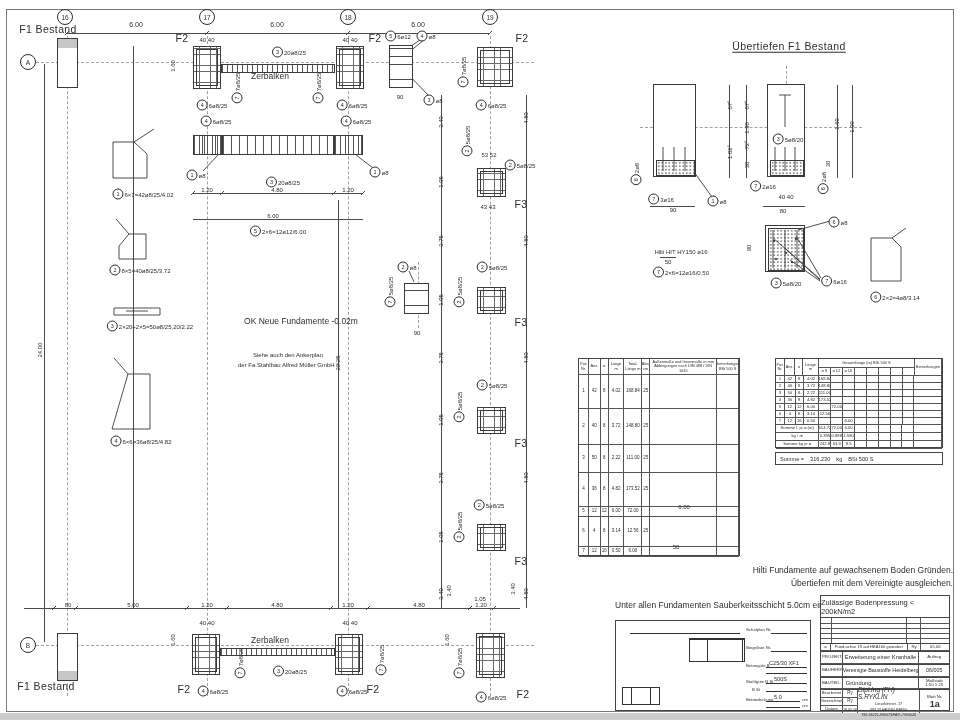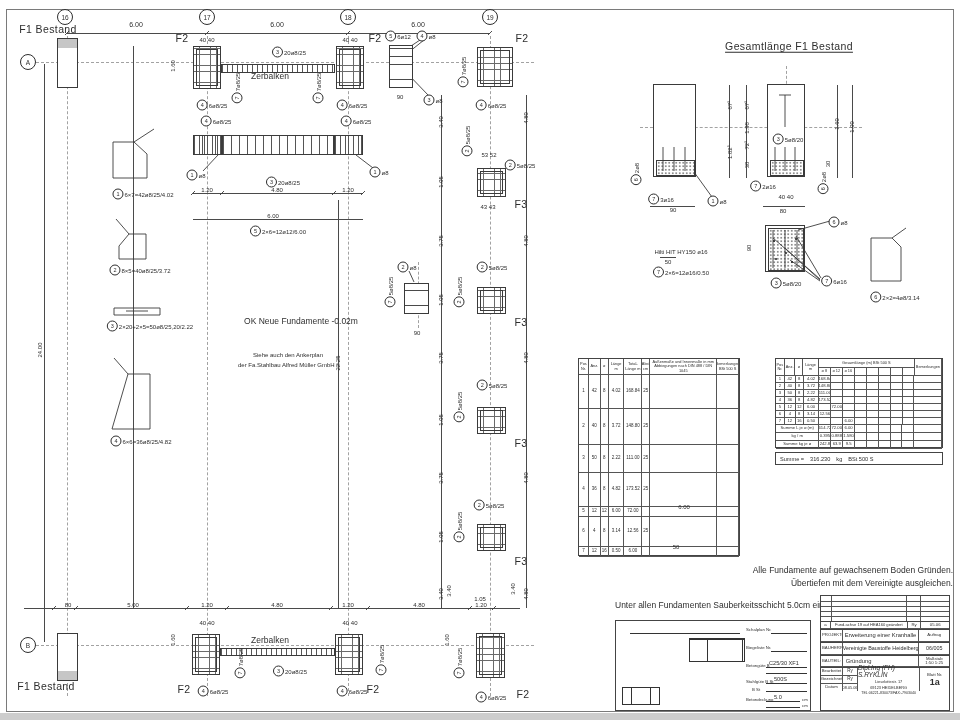--- a/index.html
+++ b/index.html
@@ -126,21 +126,21 @@
     </g>
     <g fill="#222" stroke="none">
       <circle cx="774" cy="241" r="1"></circle>
         <circle cx="786" cy="253" r="1"></circle>
         <circle cx="796" cy="239" r="1"></circle>
       <circle cx="776" cy="259" r="1"></circle>
         <circle cx="792" cy="262" r="1"></circle>
     </g>
   </svg>
 
-  <div class="note" style="right:7px;top:565px;font-size:8.5px">Alle Fundamente auf gewachsenem Boden Gründen.</div>
+  <div class="note" style="right:7px;top:565px;font-size:8.5px">Hilti Fundamente auf gewachsenem Boden Gründen.</div>
   <div class="note" style="right:7px;top:578px;font-size:8.5px">Übertiefen mit dem Vereinigte ausgleichen.</div>
   <div class="note" style="left:615px;top:600px;font-size:8.5px">Unter allen Fundamenten Sauberkeitsschicht 5.0cm einbauen!</div>
 
   <div class="tbl" style="left:578px;top:358px;width:162px;height:198px">
     <div class="trow" style="height:16px">
       <div class="tcell thead" style="width:10px">Pos Nr.</div>
       <div class="tcell thead" style="width:12px">Anz.</div>
       <div class="tcell thead" style="width:8px">ø</div>
       <div class="tcell thead" style="width:16px">Länge m</div>
       <div class="tcell thead" style="width:18px">Total- Länge m</div>
@@ -418,20 +418,23 @@
     <div class="fl" style="left:150px;top:70px;width:41px"></div>
     <div class="tb-lbl" style="position:absolute;left:130px;top:76px">Betondeckung</div>
     <div class="tb-val" style="position:absolute;left:158px;top:73px">5.0</div>
     <div class="fl" style="left:150px;top:80px;width:34px"></div>
     <div class="tb-lbl" style="position:absolute;left:186px;top:76px">cm</div>
     <div class="fl" style="left:150px;top:86px;width:34px"></div>
     <div class="tb-lbl" style="position:absolute;left:186px;top:82px">cm</div>
   </div>
 
   <div class="tbl" style="left:820px;top:595px;width:130px;height:116px">
+    <div style="height:21px;display:flex;align-items:center;justify-content:center;border-bottom:.8px solid #444">
+      <span style="font-size:7.5px">Zulässige Bodenpressung &lt; 200kN/m2</span>
+    </div>
     <div style="height:25px;
          background:repeating-linear-gradient(0deg,transparent 0 4.3px,#555 4.3px 4.9px);border-bottom:.8px solid #444;
          position:relative">
       <div style="position:absolute;left:10px;top:0;bottom:0;border-left:.6px solid #555"></div>
       <div style="position:absolute;right:42px;top:0;bottom:0;border-left:.6px solid #555"></div>
       <div style="position:absolute;right:28px;top:0;bottom:0;border-left:.6px solid #555"></div>
     </div>
     <div class="trow" style="height:8px;border-bottom:.8px solid #444">
       <div class="tcell" style="width:10px;font-size:4.3px">a</div>
       <div class="tcell" style="width:78px;font-size:4.1px">Fund.achse 19 auf HEA160 geändert</div>
@@ -808,21 +811,21 @@
     </div>
     <div class="ann s-xs" style="left: 352px; top: 691px;">
       <span class="circ">4</span>
       <span>6ø8/25</span>
     </div>
     <div class="ann s-xs" style="left: 491px; top: 697px;">
       <span class="circ">4</span>
       <span>6ø8/25</span>
     </div>
     <div class="ann s-b und" style="left: 789px; top: 46px;">
-      <span>Gesamtlänge F1 Bestand</span>
+      <span>Übertiefen F1 Bestand</span>
     </div>
     <div class="ann s-xs" style="left: 788px; top: 139px;">
       <span class="circ">3</span>
       <span>5ø8/20</span>
     </div>
     <div class="ann s-xs" style="left: 661px; top: 199px;">
       <span class="circ">7</span>
       <span>3ø16</span>
     </div>
     <div class="ann s-xs" style="left: 673px; top: 210px;">

